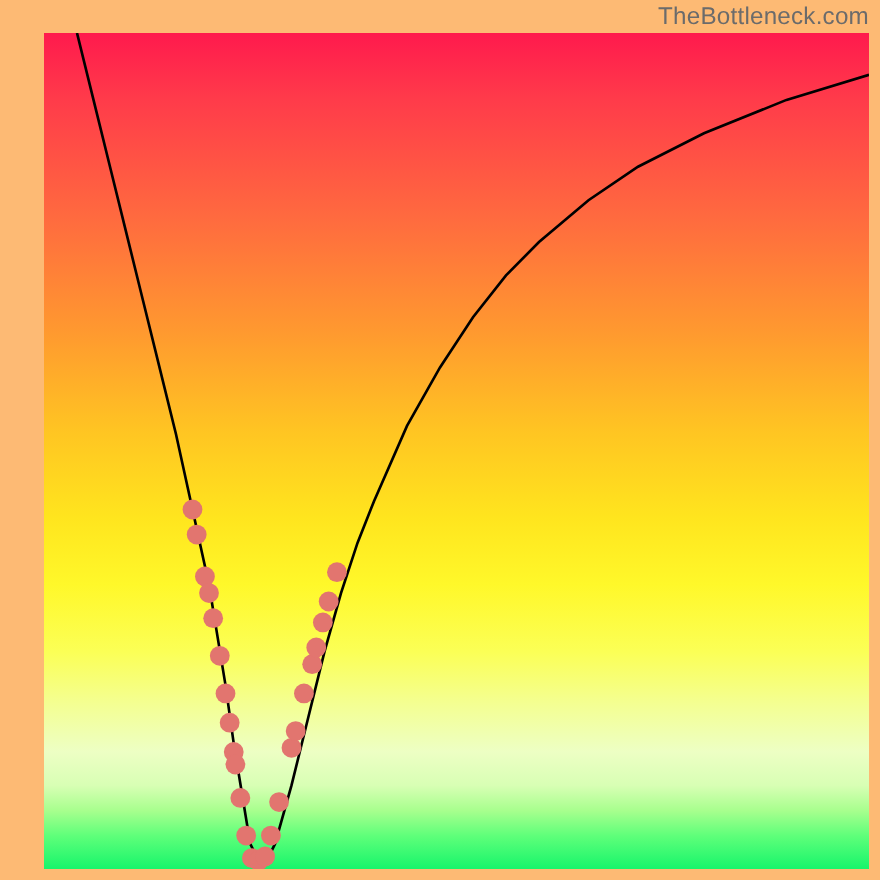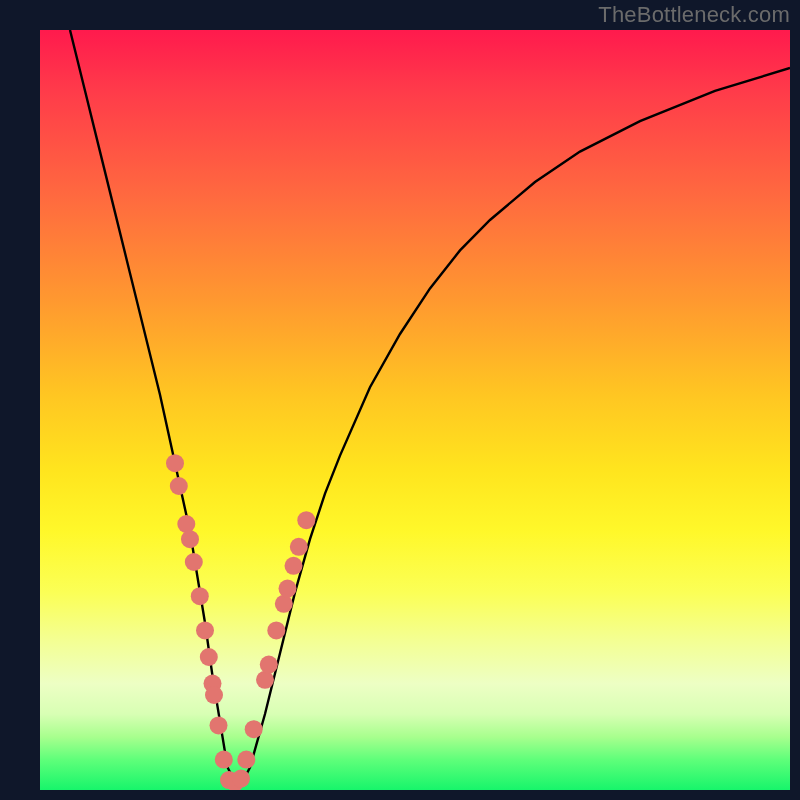--- a/index.html
+++ b/index.html
@@ -10,21 +10,21 @@
     background: #000;
     overflow: hidden;
     font-family: Arial, Helvetica, sans-serif;
   }
   .frame {
     position: absolute;
     left: 0;
     top: 0;
     width: 800px;
     height: 800px;
-    background: #0f172a;
+    background: #fdba74;
   }
   .plot {
     position: absolute;
     left: 40px;
     top: 30px;
     width: 750px;
     height: 760px;
     
     background: linear-gradient(to bottom,
       #ff1a4d 0%,

